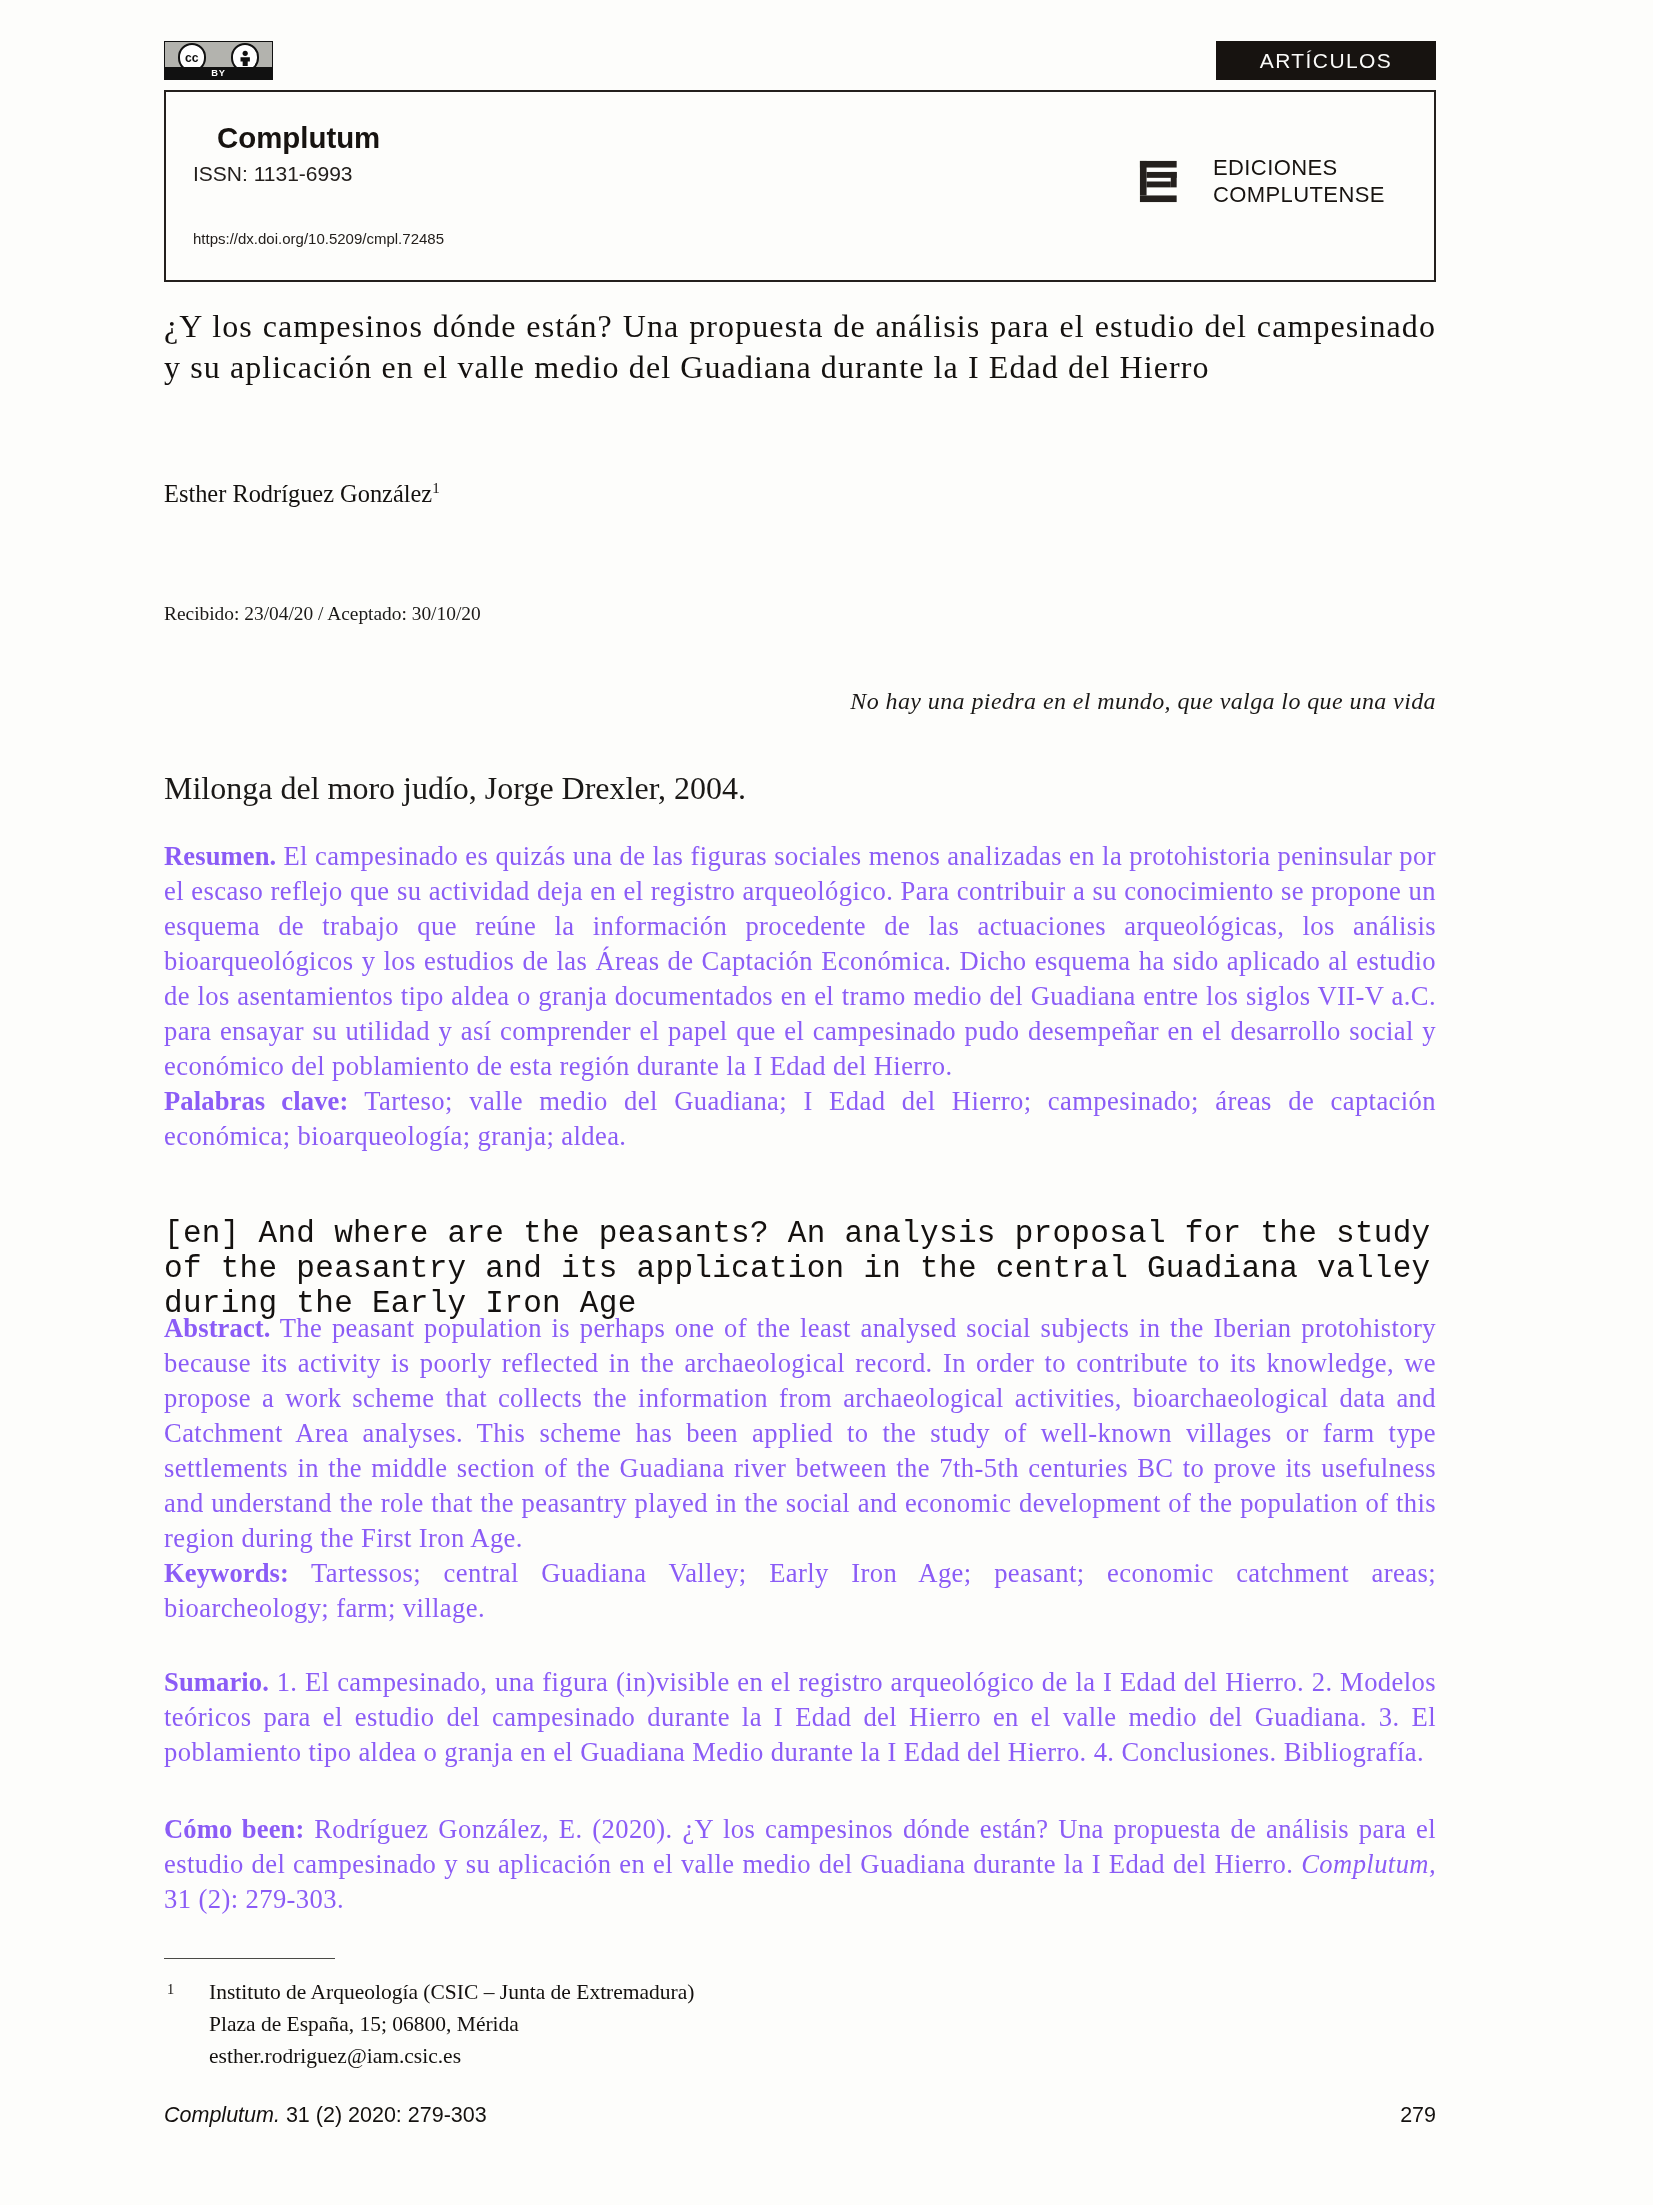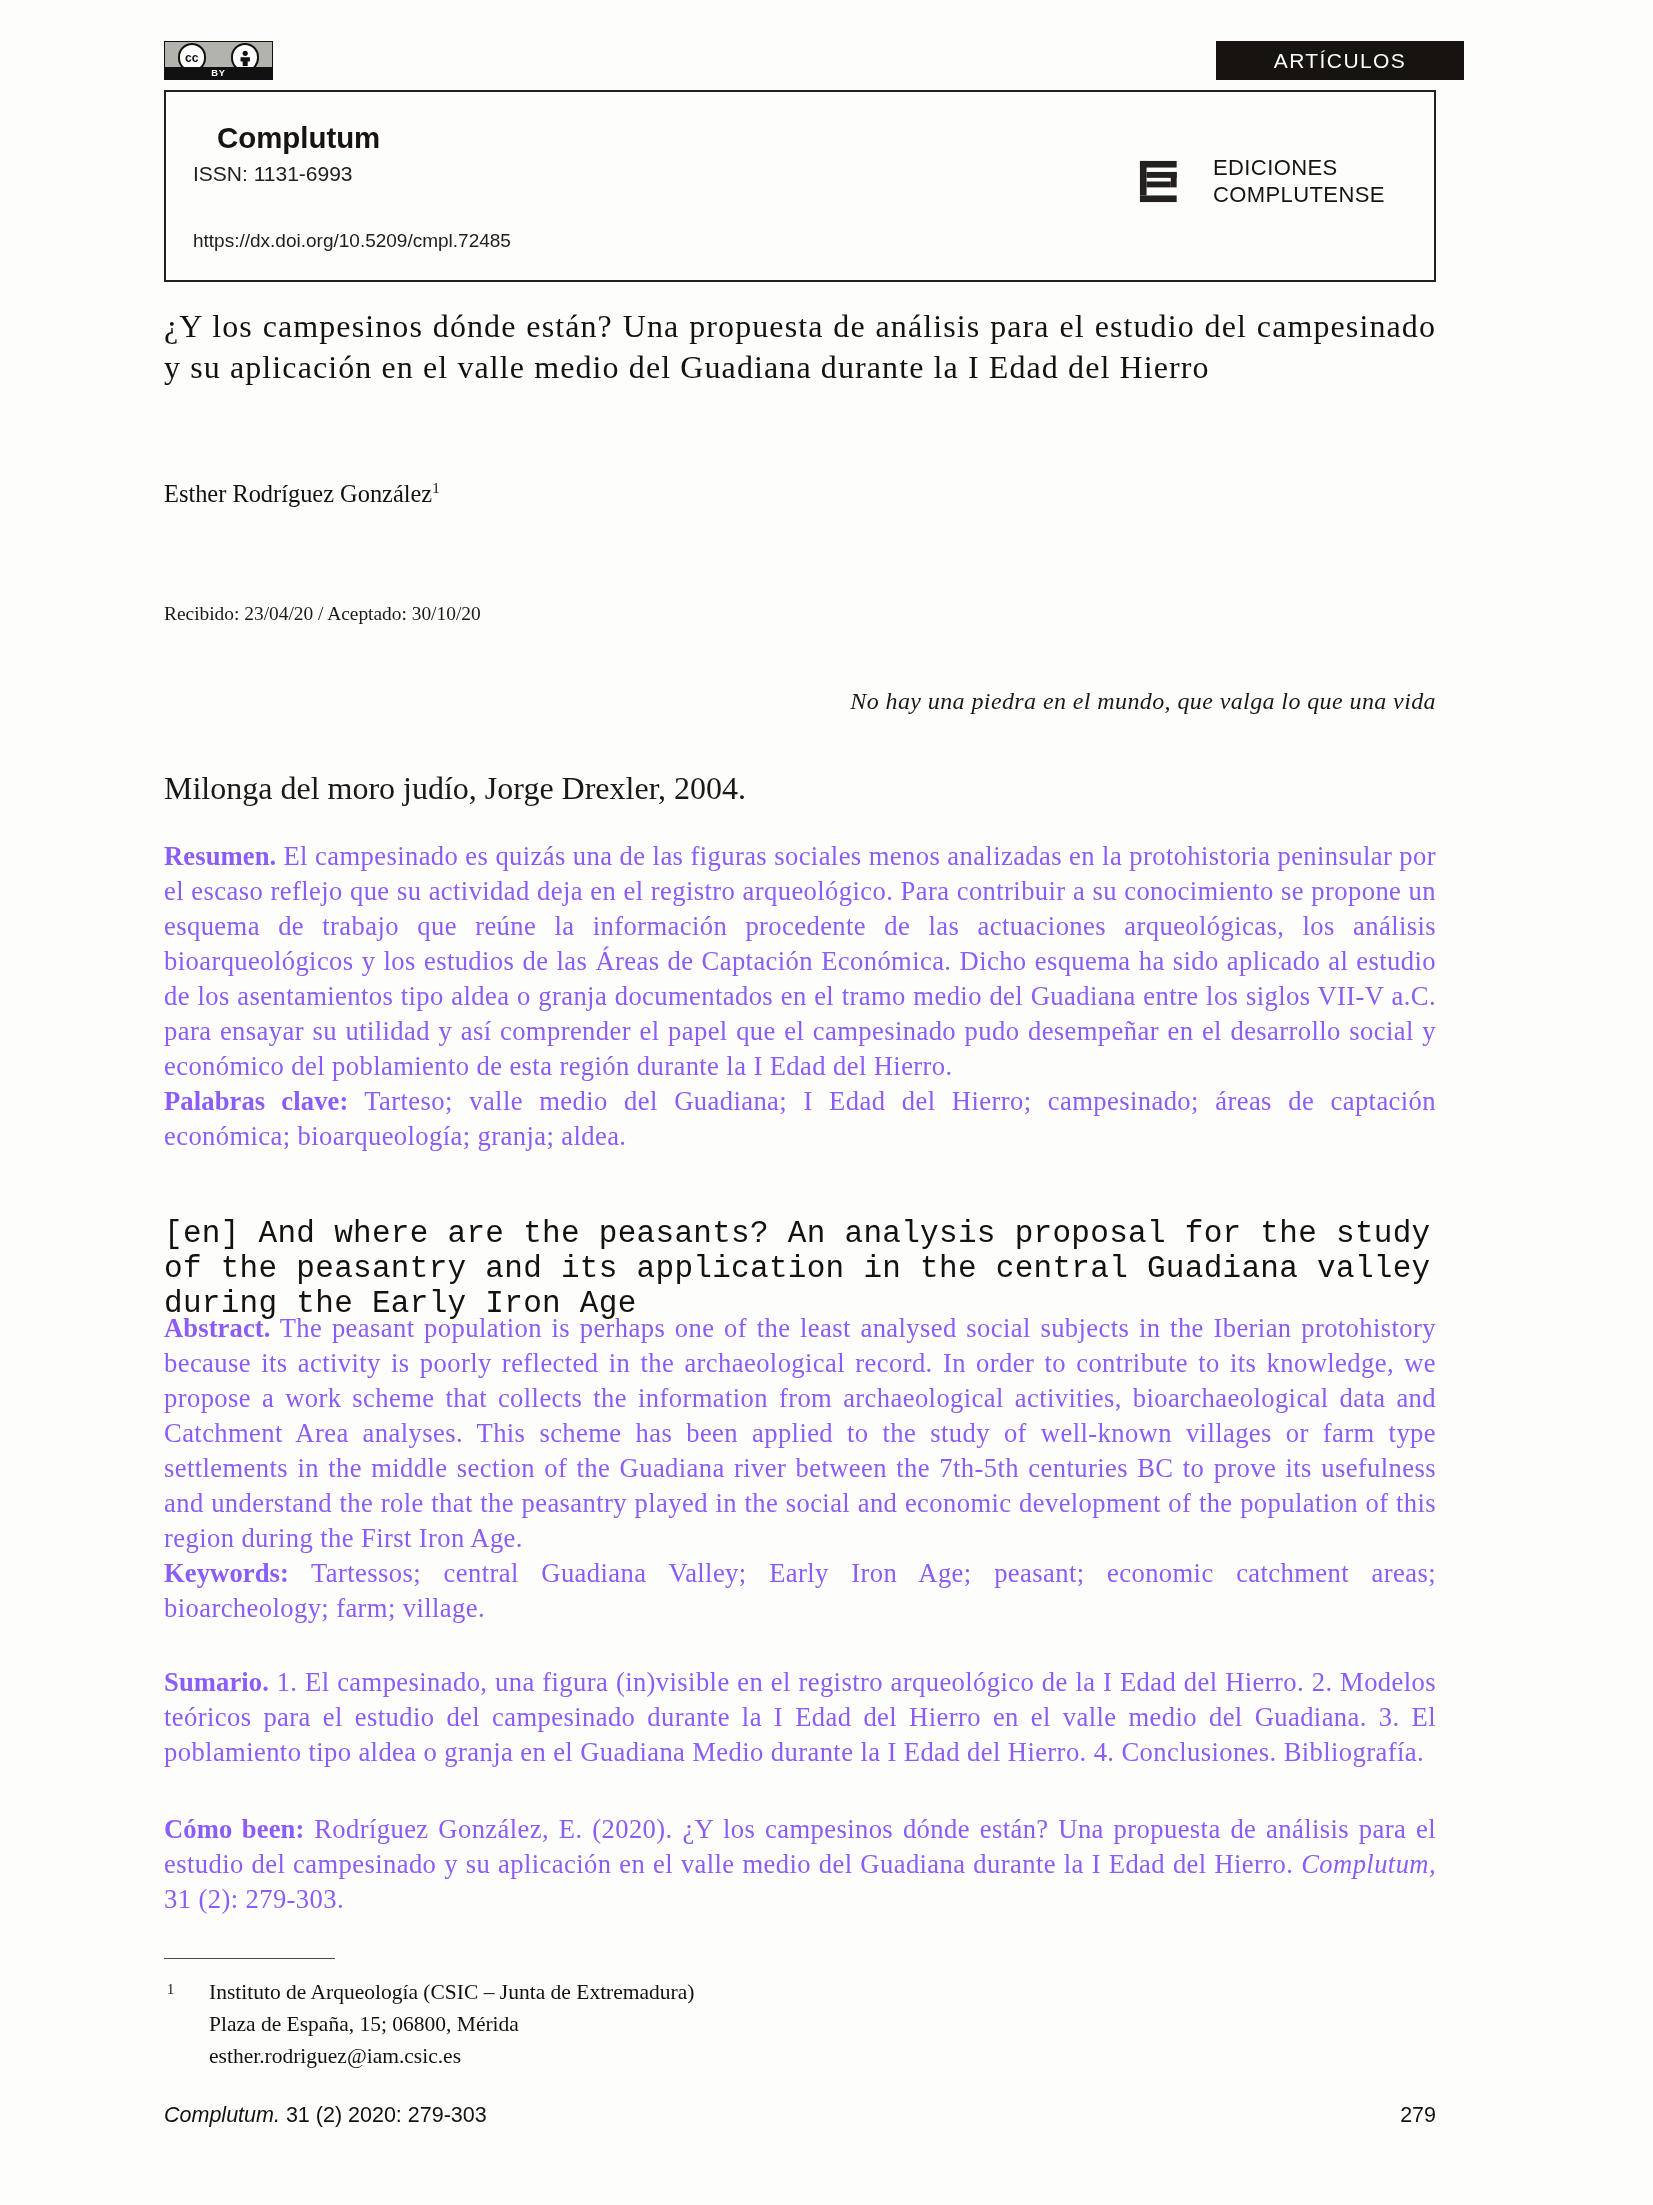--- a/index.html
+++ b/index.html
@@ -22,41 +22,41 @@
     color:#fff;font-family:"Liberation Sans",sans-serif;font-weight:bold;
     font-size:9.3px;text-align:center;line-height:12.2px;letter-spacing:0.7px;
   }
   .cc-circle{
     width:24.4px;height:24.4px;border:2.9px solid #111;border-radius:50%;
     background:#fff;display:flex;align-items:center;justify-content:center;
     margin-top:1.4px;
     font-family:"Liberation Sans",sans-serif;font-weight:bold;font-size:12.2px;color:#111;
   }
   .articulos{
-    position:absolute;left:1216px;top:41px;width:248px;height:39px;
+    position:absolute;left:1216px;top:41px;width:220px;height:39px;
     background:#171310;color:#fbfbf9;
     font-family:"Liberation Sans",sans-serif;font-size:21px;letter-spacing:1.4px;
     display:flex;align-items:center;justify-content:center;
   }
   
   .jbox{
     position:absolute;left:164px;top:90px;width:1272px;height:192px;
     border:2.2px solid #24201d;box-sizing:border-box;background:#fdfdfb;
   }
   .jname{
     position:absolute;left:27px;top:29px;
     font-family:"Liberation Sans",sans-serif;font-weight:bold;font-size:29.4px;color:#171310;margin-left:24px;
   }
   .jissn{
     position:absolute;left:27px;top:70px;
     font-family:"Liberation Sans",sans-serif;font-size:21px;color:#24201d;
   }
   .jdoi{
     position:absolute;left:27px;top:138px;
-    font-family:"Liberation Sans",sans-serif;font-size:19px;color:#24201d;
+    font-family:"Liberation Sans",sans-serif;font-size:15px;color:#24201d;
     text-decoration:none;
   }
   .publisher{
     position:absolute;left:971px;top:63px;display:flex;align-items:center;gap:29px;
   }
   .publisher .ptext{
     font-family:"Liberation Sans",sans-serif;font-size:22px;line-height:26.6px;color:#171310;
     letter-spacing:0.4px;
   }
   

